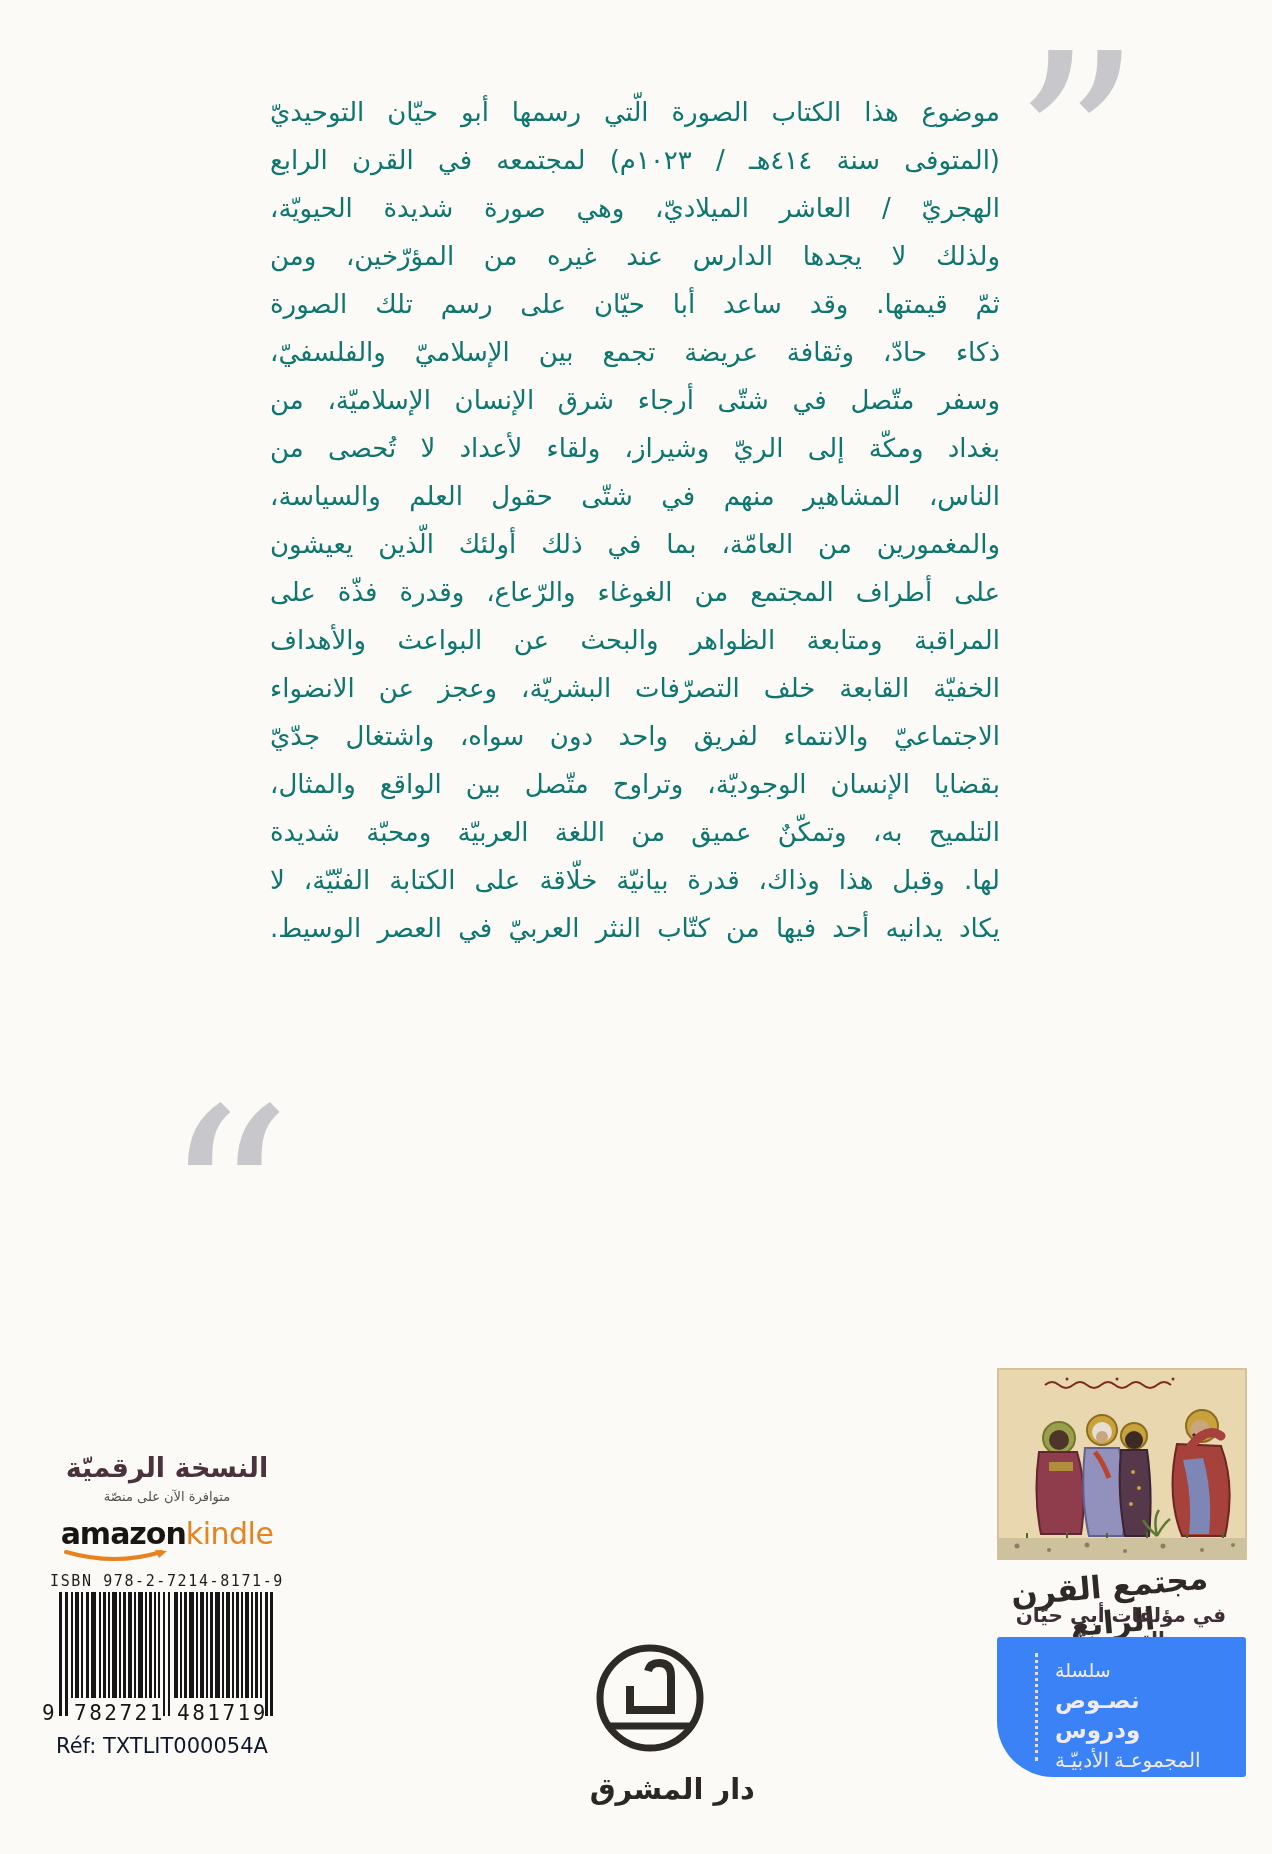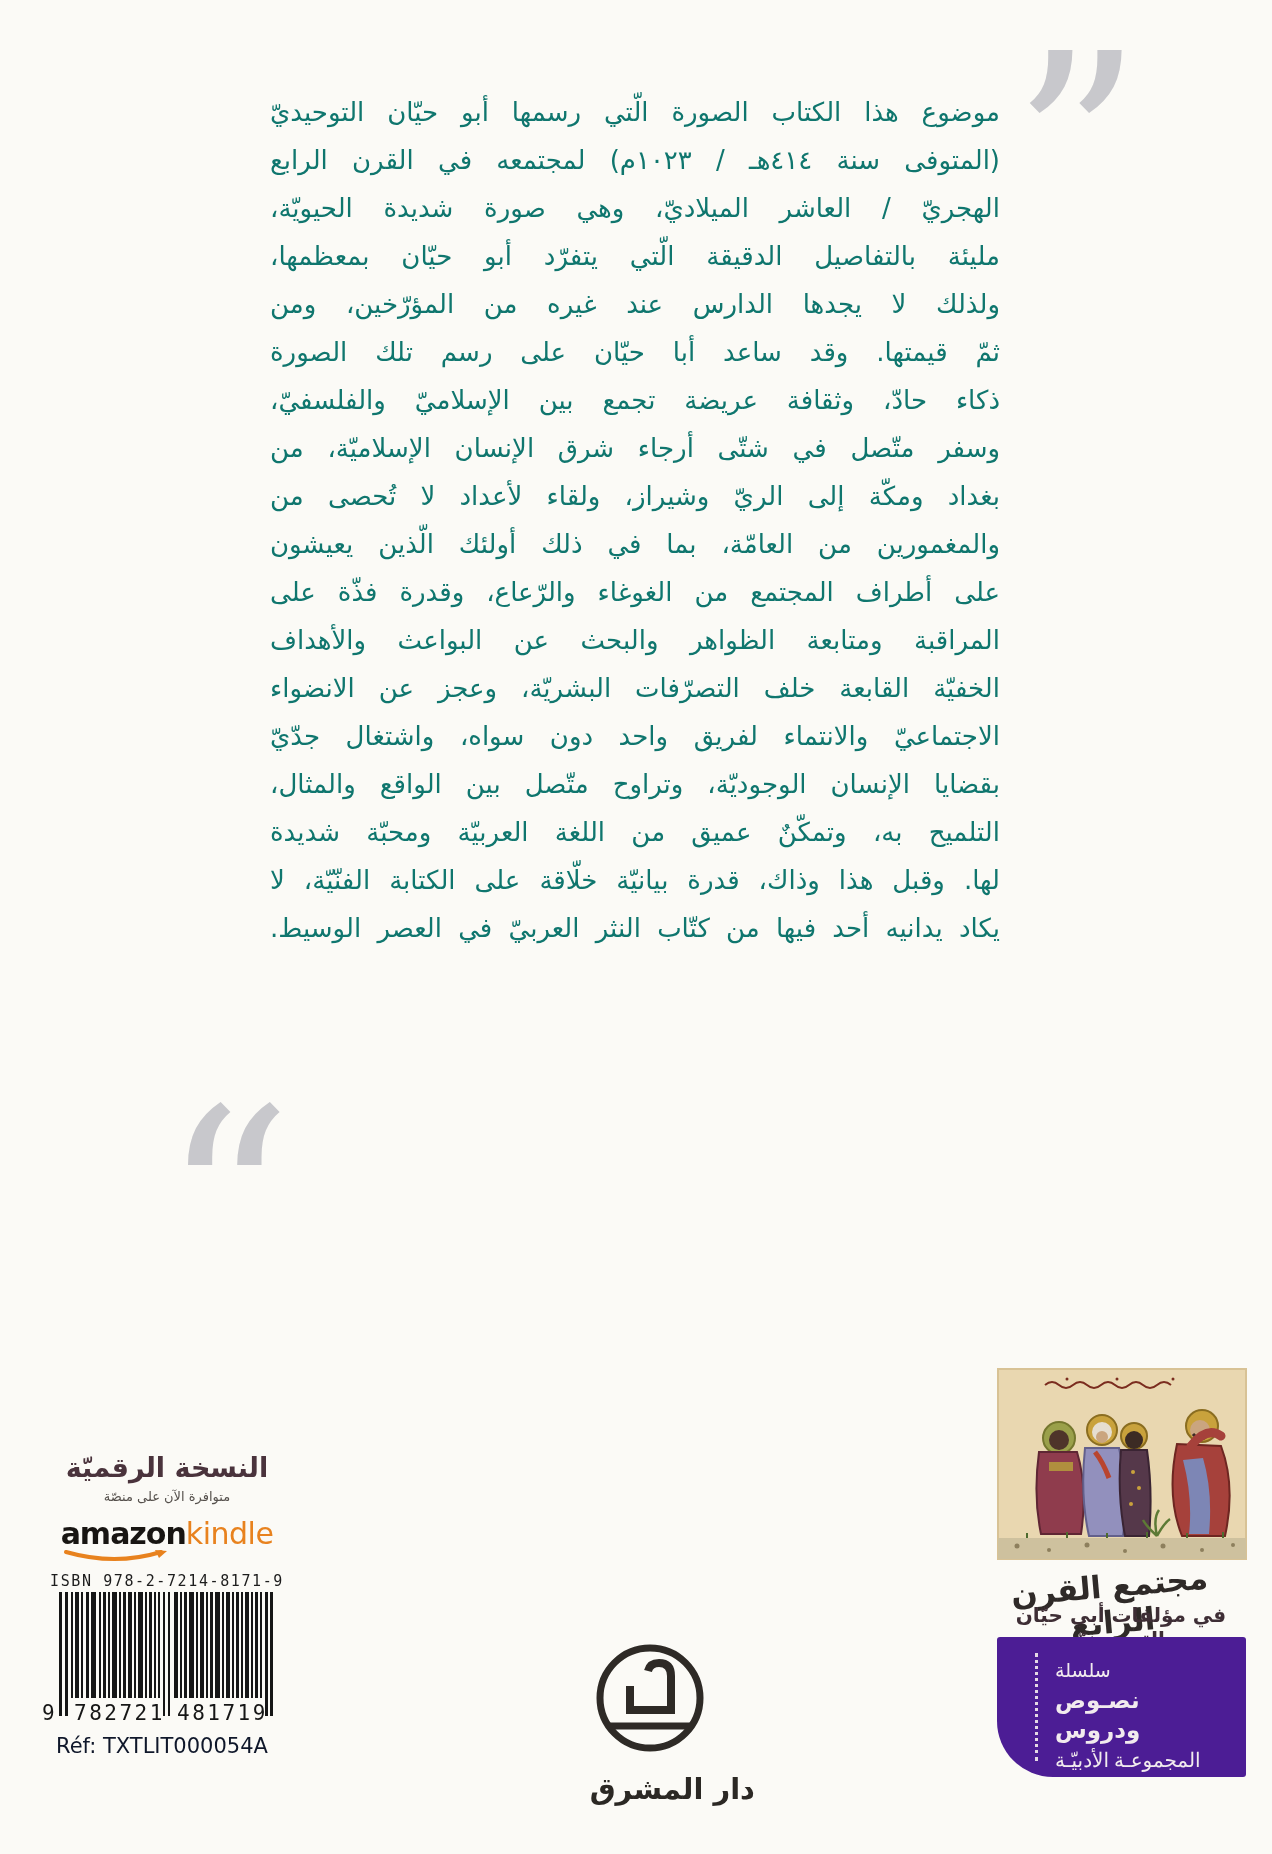--- a/index.html
+++ b/index.html
@@ -64,21 +64,21 @@
     position:absolute;left:966px;top:1568px;width:290px;text-align:center;
     direction:rtl;font-size:31px;font-weight:bold;color:#2f2a28;
     transform:rotate(-5deg);
   }
   .book-subtitle{
     position:absolute;left:971px;top:1603px;width:300px;text-align:center;
     direction:rtl;font-size:20px;font-weight:bold;color:#3e2e35;
   }
   .series-box{
     position:absolute;left:997px;top:1637px;width:249px;height:140px;
-    background:#4c1d95;
+    background:#3b82f6;
     border-radius:3px 3px 3px 56px;
   }
   .series-box .dots{
     position:absolute;left:38px;top:16px;bottom:16px;width:0;
     border-left:3px dotted rgba(242,233,236,0.92);
   }
   .series-text{
     position:absolute;left:58px;top:18px;right:10px;
     direction:rtl;text-align:left;color:#f2ebee;
   }
@@ -89,26 +89,26 @@
 </head>
 <body>
 
 <div class="quote-mark quote-open">”</div>
 <div class="quote-mark quote-close">“</div>
 
 <div class="blurb">
     <div class="line">موضوع هذا الكتاب الصورة الّتي رسمها أبو حيّان التوحيديّ</div>
     <div class="line">(المتوفى سنة ٤١٤هـ / ١٠٢٣م) لمجتمعه في القرن الرابع</div>
     <div class="line">الهجريّ / العاشر الميلاديّ، وهي صورة شديدة الحيويّة،</div>
-    <div class="line">مليئة بالتفاصيل الدقيقة الّتي يتفرّد أبو حيّان بمعظمها،</div>
     <div class="line">ولذلك لا يجدها الدارس عند غيره من المؤرّخين، ومن</div>
     <div class="line">ثمّ قيمتها. وقد ساعد أبا حيّان على رسم تلك الصورة</div>
     <div class="line">ذكاء حادّ، وثقافة عريضة تجمع بين الإسلاميّ والفلسفيّ،</div>
     <div class="line">وسفر متّصل في شتّى أرجاء شرق الإنسان الإسلاميّة، من</div>
     <div class="line">بغداد ومكّة إلى الريّ وشيراز، ولقاء لأعداد لا تُحصى من</div>
+    <div class="line">الناس، المشاهير منهم في شتّى حقول العلم والسياسة،</div>
     <div class="line">والمغمورين من العامّة، بما في ذلك أولئك الّذين يعيشون</div>
     <div class="line">على أطراف المجتمع من الغوغاء والرّعاع، وقدرة فذّة على</div>
     <div class="line">المراقبة ومتابعة الظواهر والبحث عن البواعث والأهداف</div>
     <div class="line">الخفيّة القابعة خلف التصرّفات البشريّة، وعجز عن الانضواء</div>
     <div class="line">الاجتماعيّ والانتماء لفريق واحد دون سواه، واشتغال جدّيّ</div>
     <div class="line">بقضايا الإنسان الوجوديّة، وتراوح متّصل بين الواقع والمثال،</div>
     <div class="line">التلميح به، وتمكّنٌ عميق من اللغة العربيّة ومحبّة شديدة</div>
     <div class="line">لها. وقبل هذا وذاك، قدرة بيانيّة خلّاقة على الكتابة الفنّيّة، لا</div>
     <div class="line">يكاد يدانيه أحد فيها من كتّاب النثر العربيّ في العصر الوسيط.</div>
   </div>

